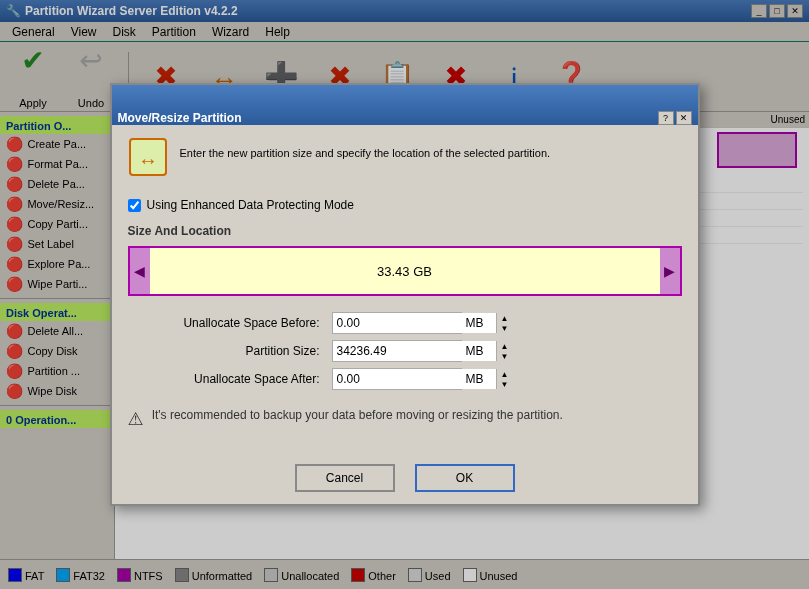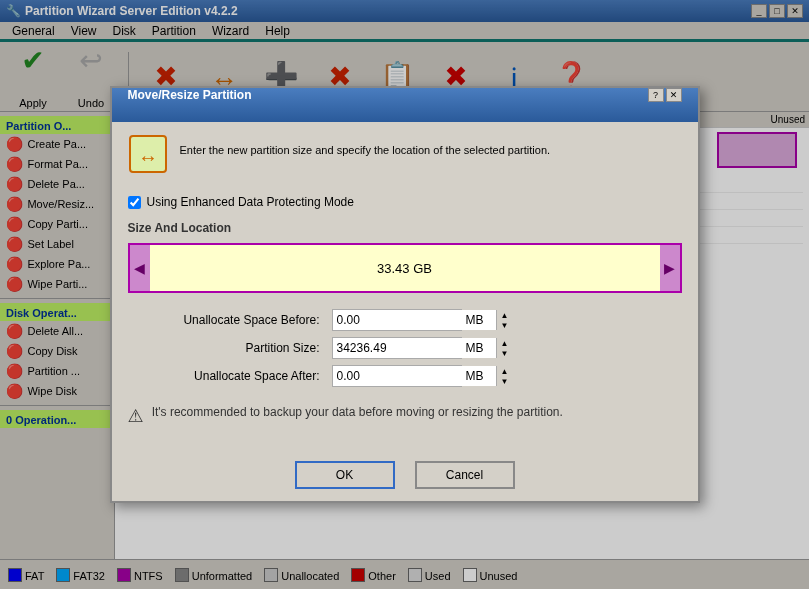--- a/index.html
+++ b/index.html
@@ -37,21 +37,21 @@
       color: #000;
     }
 
     
     .menu-bar {
       background: #d4d0c8;
       height: 20px;
       display: flex;
       align-items: center;
       padding: 0 4px;
-      border-bottom: 3px solid #0f766e;
+      border-bottom: 1px solid #0f766e;
     }
     .menu-item {
       padding: 2px 8px;
       cursor: pointer;
       font-size: 12px;
     }
 
     
     .toolbar {
       background: #d4d0c8;
@@ -152,24 +152,24 @@
     .dialog {
       background: #d4d0c8;
       border: 2px solid #888;
       width: 590px;
       box-shadow: 4px 4px 12px rgba(0,0,0,0.4);
       position: relative;
     }
     .dialog-title-bar {
       background: linear-gradient(to bottom, #4a7dbf, #2a5a9a);
       color: white;
-      height: 34px;
-      display: flex;
-      align-items: flex-start;
-      padding: 0 16px;
+      height: 40px;
+      display: flex;
+      align-items: flex-end;
+      padding: 0 6px;
       font-size: 12px;
       font-weight: bold;
       justify-content: space-between;
     }
     .dialog-title-controls { display: flex; gap: 2px; }
     .dialog-btn {
       width: 16px; height: 14px;
       background: #d4d0c8;
       border: 1px solid #888;
       font-size: 9px;
@@ -530,17 +530,17 @@
         <span class="field-unit">MB</span>
       </div>
 
       <div class="warning-row">
         <span class="warning-icon">⚠</span>
         <span>It's recommended to backup your data before moving or resizing the partition.</span>
       </div>
     </div>
 
     <div class="dialog-footer">
+      <button class="dialog-action-btn">Cancel</button>
       <button class="dialog-action-btn ok-btn">OK</button>
-      <button class="dialog-action-btn">Cancel</button>
     </div>
   </div>
 </div>
 
 </body></html>

